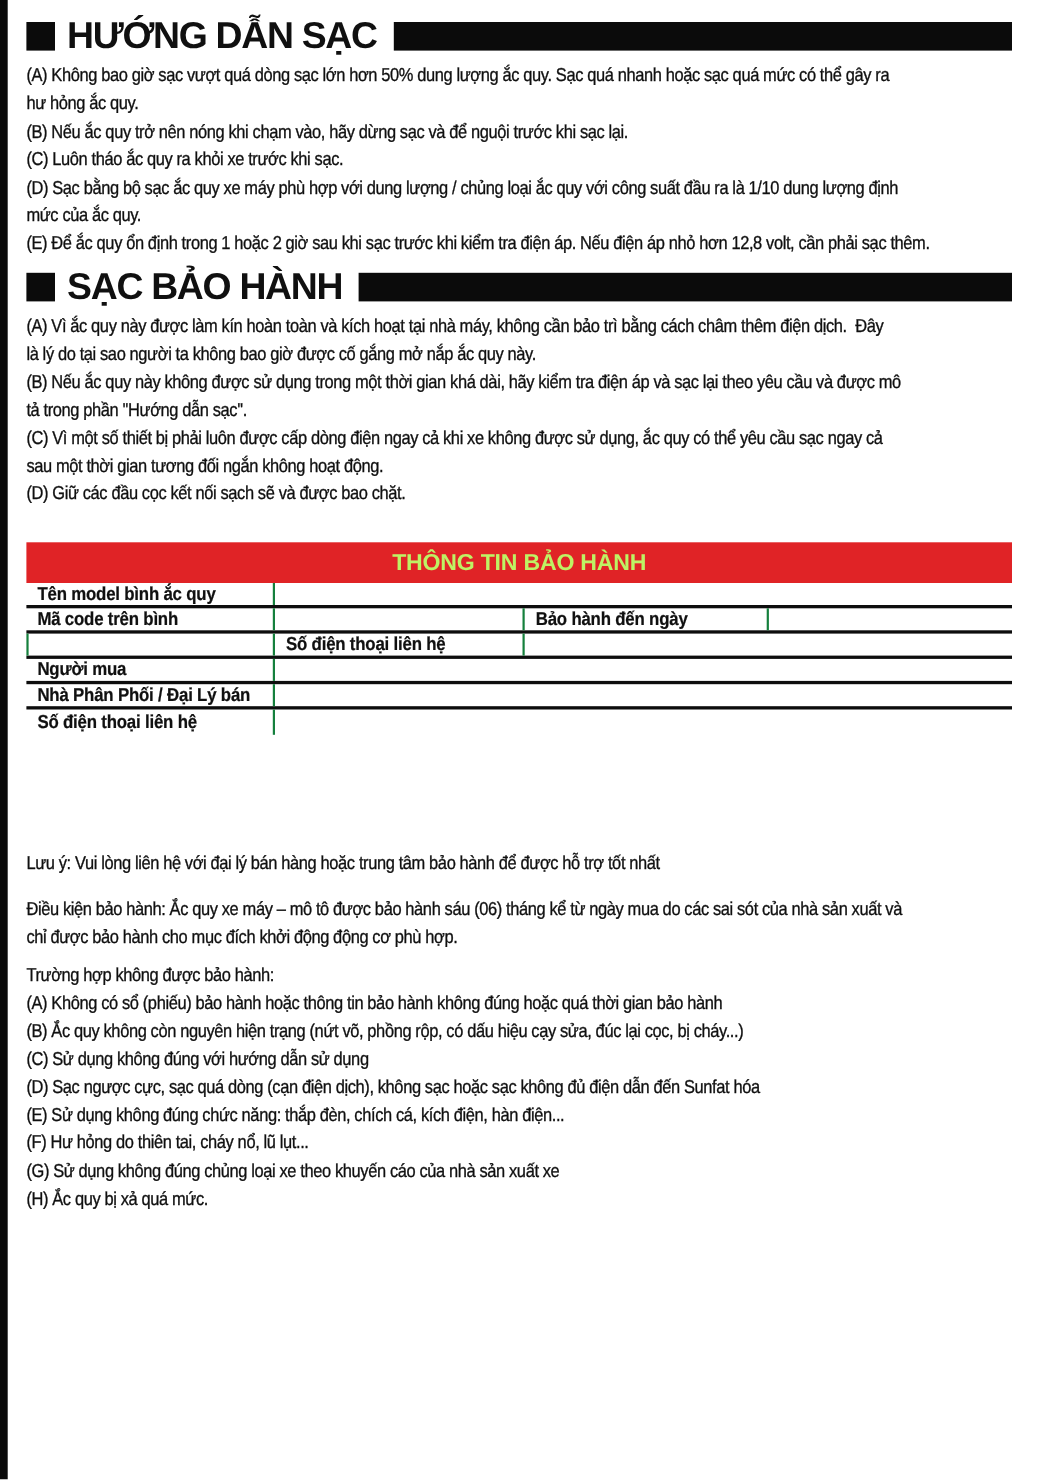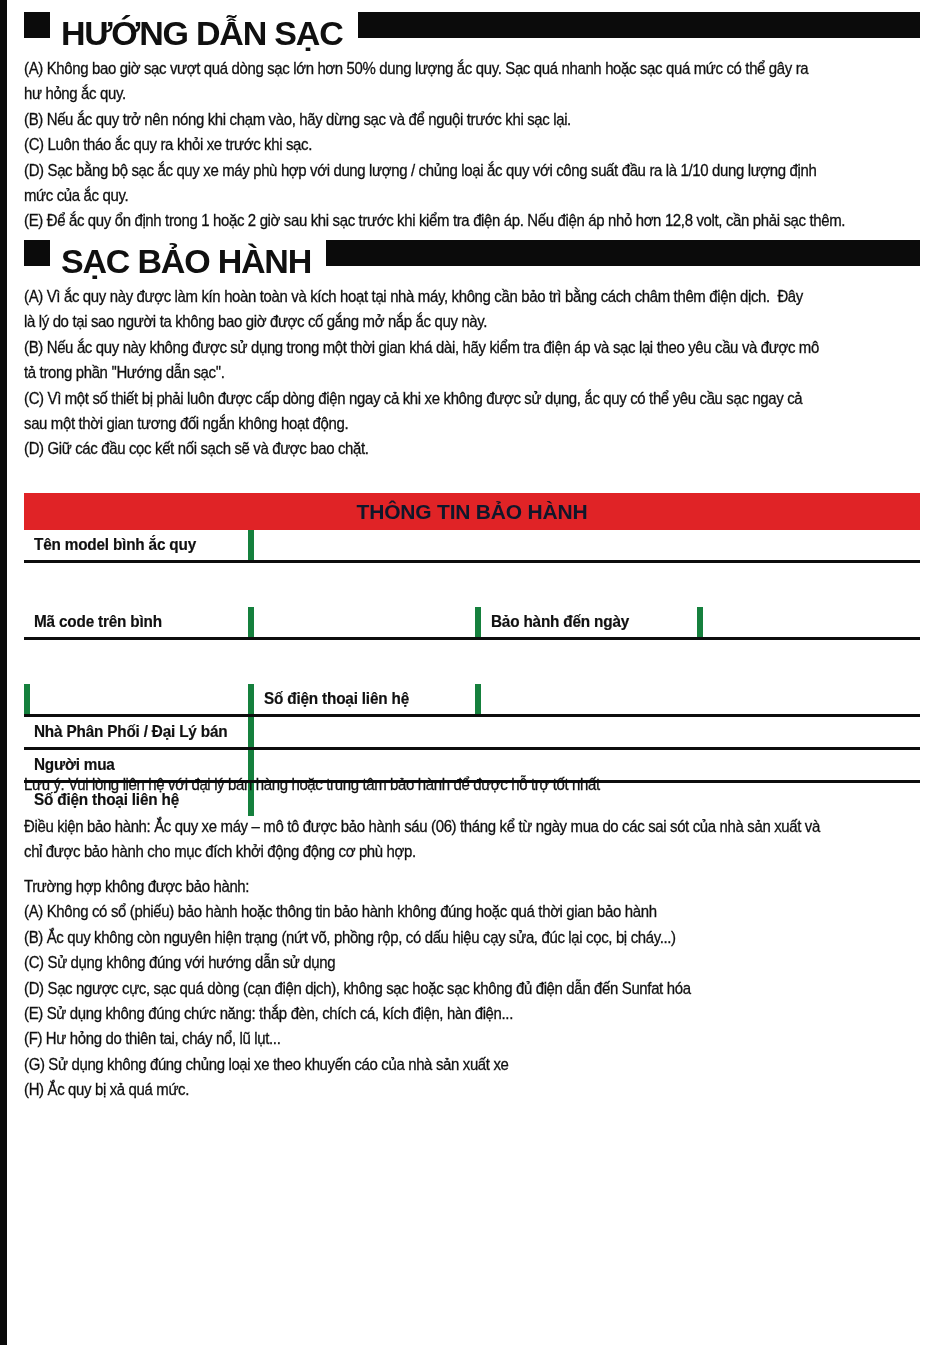--- a/index.html
+++ b/index.html
@@ -2,42 +2,42 @@
 <html><head>
 <meta charset="utf-8">
 <style>
   html,body{margin:0;padding:0;}
   body{
     width:945px;height:1345px;background:#ffffff;overflow:hidden;position:relative;
     font-family:"Liberation Sans","DejaVu Sans",sans-serif;color:#101010;
   }
   .edge-strip{position:absolute;left:0;top:0;width:7px;height:1345px;background:#0a0a0a;}
 
-  .sec-header{position:absolute;left:24px;width:896px;height:42px;display:flex;align-items:flex-start;}
+  .sec-header{position:absolute;left:24px;width:896px;height:42px;display:flex;align-items:center;}
   .sq{width:26px;height:26px;background:#0b0b0b;flex:0 0 auto;margin-right:11px;}
   .sec-title{font-weight:700;font-size:34px;letter-spacing:-1.2px;white-space:nowrap;line-height:42px;}
   .hbar{flex:1 1 auto;height:26px;background:#0b0b0b;margin-left:15px;}
 
   .body-text{
     position:absolute;left:24px;font-size:17px;line-height:25.4px;white-space:pre;
     letter-spacing:-0.4px;transform:scaleX(0.88);transform-origin:left top;
     -webkit-text-stroke:0.3px #101010;
   }
 
   .wtable{position:absolute;left:24px;top:493px;width:896px;}
-  .wtitle{height:37px;background:#e02326;color:#0f172a;font-weight:700;font-size:21px;
+  .wtitle{height:37px;background:#e02326;color:#bef264;font-weight:700;font-size:21px;
     display:flex;align-items:center;justify-content:center;letter-spacing:-0.2px;}
-  .trow{height:33px;border-bottom:3px solid #0d0d0d;display:grid;box-sizing:border-box;}
+  .trow{height:23px;border-bottom:3px solid #0d0d0d;display:grid;box-sizing:border-box;}
   .trow.single{grid-template-columns:224px 1fr;}
-  .trow.double{grid-template-columns:224px 227px 222px 1fr;margin-top:44px;}
+  .trow.double{grid-template-columns:224px 227px 222px 1fr;}
   .trow.last{border-bottom:none;}
   .tcell{display:flex;align-items:center;box-sizing:border-box;height:100%;}
   .tlabel{font-weight:700;font-size:17px;padding-left:10px;-webkit-text-stroke:0.2px #0d0d0d;}
   .tlabel .lbl{transform:scaleX(0.9);transform-origin:left center;white-space:nowrap;letter-spacing:-0.2px;}
-  .vline{border-left:6px solid #15803d;}
+  .vline{border-left:2px solid #15803d;}
 </style>
 </head>
 <body>
 
 <div class="edge-strip"></div>
 
 <div class="sec-header" style="top:12px;">
   <span class="sq"></span>
   <span class="sec-title">HƯỚNG DẪN SẠC</span>
   <span class="hbar"></span>
@@ -89,28 +89,28 @@
   <div class="trow double">
     <div class="tcell vline"></div>
     <div class="tcell tlabel vline">
         <span class="lbl">Số điện thoại liên hệ</span>
       </div>
     <div class="tcell vline"></div>
   </div>
 
   <div class="trow single">
     <div class="tcell tlabel">
-        <span class="lbl">Nhà Phân Phối / Đại Lý bán</span>
+        <span class="lbl">Người mua</span>
       </div>
     <div class="tcell vline"></div>
   </div>
 
   <div class="trow single">
     <div class="tcell tlabel">
-        <span class="lbl">Người mua</span>
+        <span class="lbl">Nhà Phân Phối / Đại Lý bán</span>
       </div>
     <div class="tcell vline"></div>
   </div>
 
 
   <div class="trow single last">
     <div class="tcell tlabel">
         <span class="lbl">Số điện thoại liên hệ</span>
       </div>
     <div class="tcell vline"></div>

